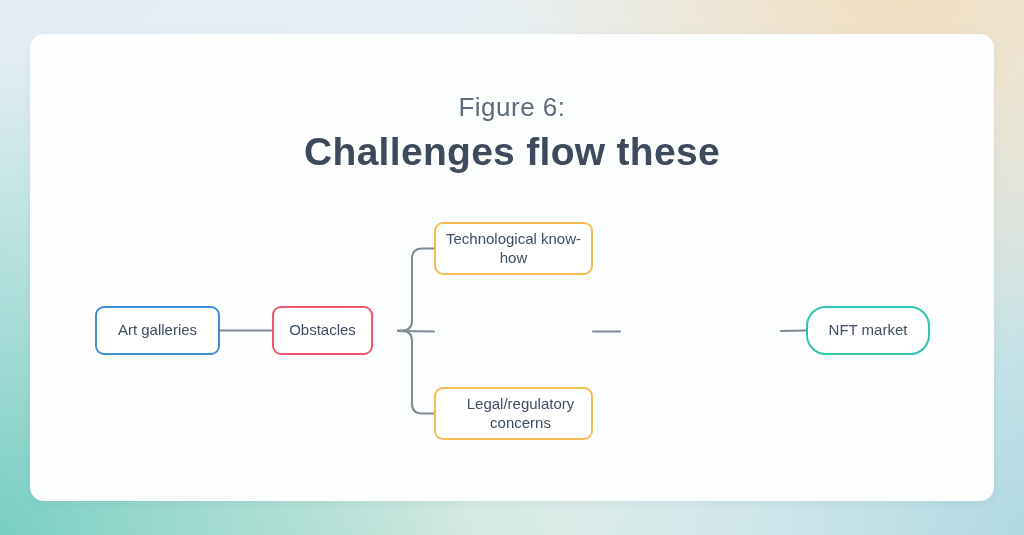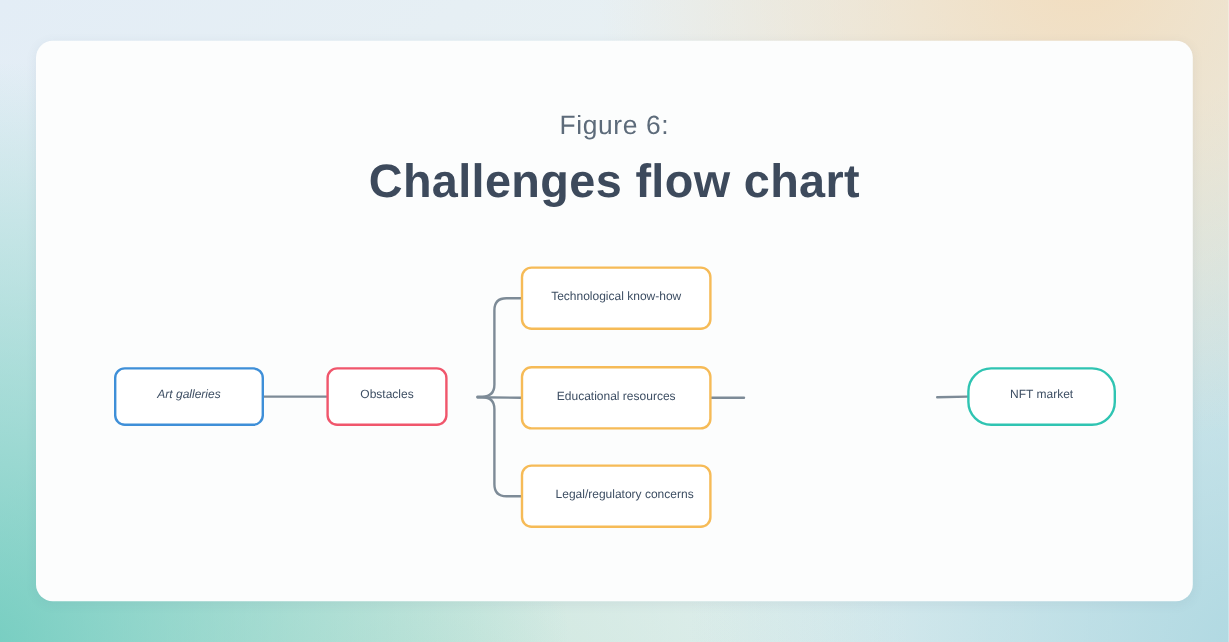--- a/index.html
+++ b/index.html
@@ -33,21 +33,21 @@
     border-radius: 14px;
     box-shadow: 0 2px 10px rgba(60, 90, 110, 0.08);
   }
 
   .figure-caption {
     position: absolute;
     top: 92px;
     left: 0;
     width: 1024px;
     text-align: center;
-    font-size: 22px;
+    font-size: 26px;
     font-weight: 500;
     color: #5d6b7a;
     letter-spacing: 0.5px;
   }
 
   .figure-title {
     position: absolute;
     top: 130px;
     left: 0;
     width: 1024px;
@@ -76,65 +76,64 @@
 
   .node {
     position: absolute;
     display: flex;
     align-items: center;
     justify-content: center;
     text-align: center;
     background: #ffffff;
     border: 2px solid #999;
     border-radius: 9px;
-    font-size: 10px;
+    font-size: 15px;
     line-height: 1.25;
     color: #3d4e63;
     padding: 4px 8px;
   }
 
   .node-blue   { border-color: #3e8fd8; }
   .node-red    { border-color: #f0566c; }
   .node-orange { border-color: #f6bb57; }
   .node-teal   { border-color: #2fc4b2; }
 
-  .n-art    { left: 95px;  top: 306px; width: 125px; height: 49px; font-style: italic; }
+  .n-art    { left: 95px;  top: 306px; width: 125px; height: 49px; }
   .n-obst   { left: 272px; top: 306px; width: 101px; height: 49px; }
   .n-tech   { left: 434px; top: 222px; width: 159px; height: 53px; }
   .n-edu    { left: 434px; top: 305px; width: 159px; height: 53px; }
   .n-legal  { left: 434px; top: 387px; width: 159px; height: 53px; padding-left: 22px; }
   .n-how    { left: 620px; top: 304px; width: 161px; height: 54px; }
   .n-nft    { left: 806px; top: 306px; width: 124px; height: 49px; border-radius: 20px; }
 </style>
 </head>
 <body>
 
 <div class="page-bg">
 
   <div class="card"></div>
 
   <div class="figure-caption">Figure 6:</div>
 
-  <div class="figure-title">Challenges flow chart</div>
+  <div class="figure-title">Challenges flow these</div>
 
   <svg class="connectors" viewBox="0 0 1024 535" xmlns="http://www.w3.org/2000/svg">
     <path d="M220 330.5 L272 330.5"></path>
     <path d="M398 331 L434 331.5"></path>
     <path d="M398 330.5 L402 330.5 Q412 330.5 412 320.5 L412 258.5 Q412 248.5 422 248.5 L434 248.5"></path>
     <path d="M398 331 L402 331 Q412 331 412 341 L412 403.5 Q412 413.5 422 413.5 L434 413.5"></path>
     <path d="M593 331.5 L620 331.5"></path>
     <path d="M781 331 L806 330.5"></path>
   </svg>
 
   <div class="node node-blue n-art">Art galleries</div>
 
   <div class="node node-red n-obst">Obstacles</div>
 
   <div class="node node-orange n-tech">Technological know-how</div>
 
-  <div class="node node-orange n-edu">Educational resources</div>
 
   <div class="node node-orange n-legal">Legal/regulatory concerns</div>
 
 
   <div class="node node-teal n-nft">NFT market</div>
 
 </div>
 
 </body></html>

